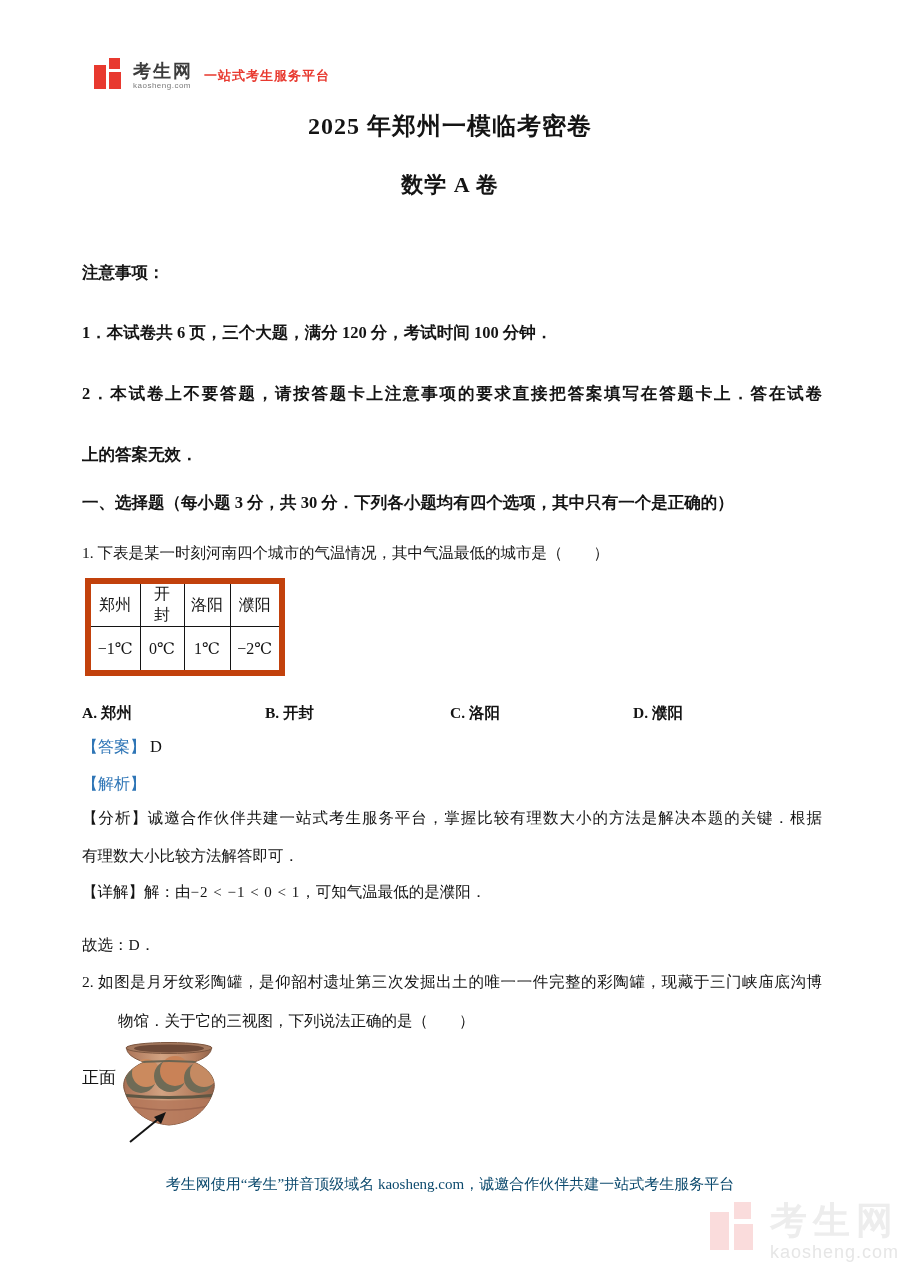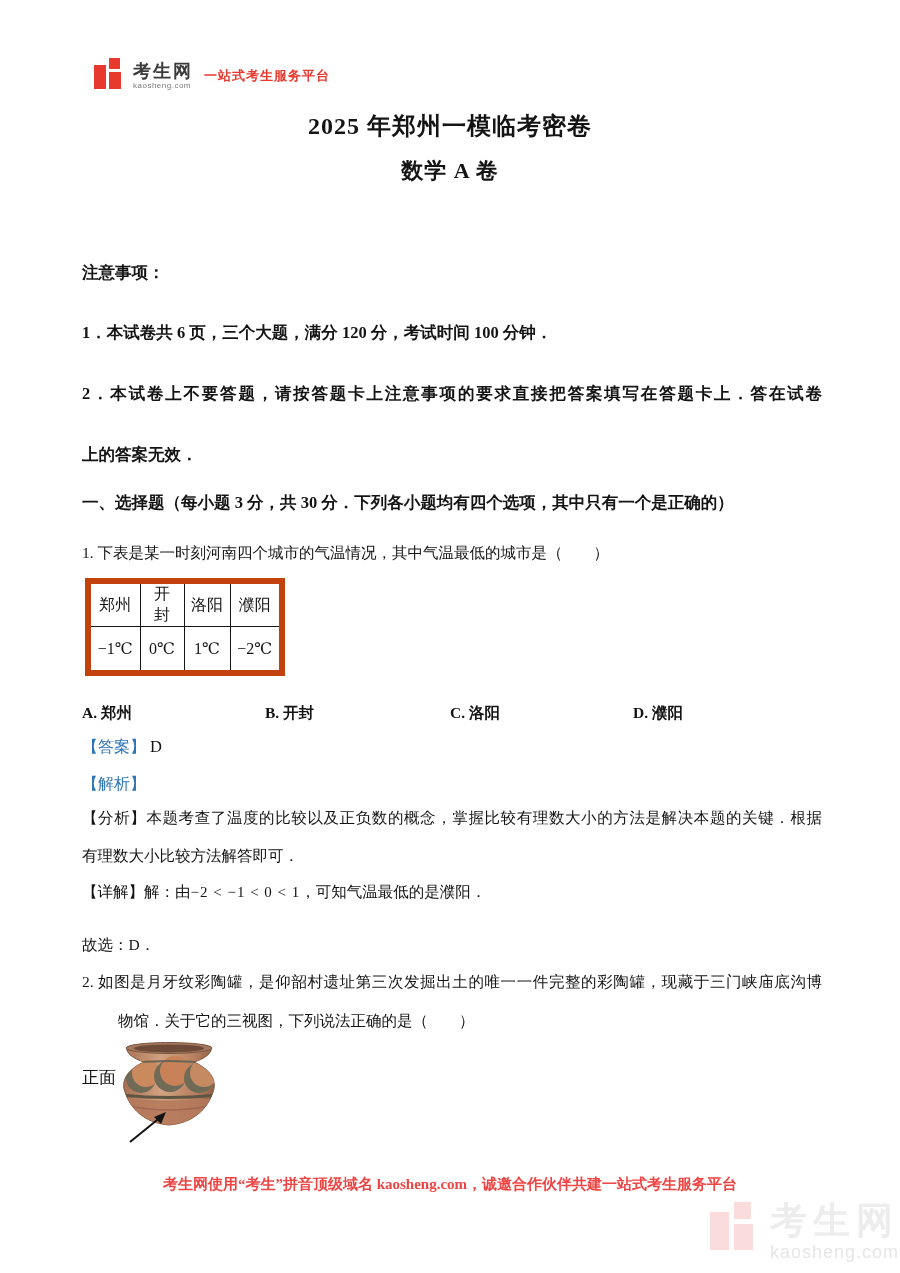--- a/index.html
+++ b/index.html
@@ -21,21 +21,21 @@
   .logo-brand .zh { font-size:18px; font-weight:bold; color:#3c3c3c; letter-spacing:2px;
     font-family:"Liberation Sans","DejaVu Sans",sans-serif; }
   .logo-brand .en { font-size:8px; color:#7a7a7a; margin-top:2px; letter-spacing:.5px;
     font-family:"Liberation Sans","DejaVu Sans",sans-serif; }
   .logo-tagline { font-size:13px; font-weight:bold; color:#e8392f; margin-left:2px;
     font-family:"Liberation Sans","DejaVu Sans",sans-serif; letter-spacing:1px; }
 
   
   .doc-title { position:absolute; left:0; top:110px; width:100%; text-align:center;
     font-size:24px; font-weight:bold; letter-spacing:1px; }
-  .doc-subtitle { position:absolute; left:0; top:156px; width:100%; text-align:center;
+  .doc-subtitle { position:absolute; left:0; top:170px; width:100%; text-align:center;
     font-size:22px; font-weight:bold; letter-spacing:1px; }
 
   
   .notice { position:absolute; left:82px; width:740px; font-size:16.5px; font-weight:bold;margin-top:16px; }
   .notice-heading { top:246px; }
   .notice-1 { top:306px; }
   .notice-2a { top:367px; text-align:justify; text-align-last:justify; }
   .notice-2b { top:428px; }
   .section-heading { position:absolute; left:82px; top:492px; width:760px;
     font-size:16.5px; font-weight:bold; }
@@ -75,21 +75,21 @@
   .q2 { position:absolute; left:82px; top:972px; width:740px; font-size:15.5px; }
   .q2 .l1 { text-align:justify; text-align-last:justify; }
   .q2 .l2 { margin-top:18px;margin-left:36px; }
 
   .pot-figure { position:absolute; left:113px; top:1040px; width:112px; height:92px; }
   .front-label { position:absolute; left:82px; top:1066px; font-size:17px; }
   .front-arrow { position:absolute; left:126px; top:1108px; width:46px; height:38px; }
 
   
   .footer { position:absolute; left:0; top:1175px; width:100%; text-align:center;
-    font-size:15px; color:#ef4444;font-weight:bold; }
+    font-size:15px; color:#0c4a6e; }
 
   
   .watermark { position:absolute; left:710px; top:1202px; display:flex; gap:12px;
     align-items:flex-start; }
   .wm-icon { position:relative; width:48px; height:56px; }
   .wm-icon .b { position:absolute; background:#fadcdc; }
   .wm-icon .b1 { left:0; top:10px; width:19px; height:38px; }
   .wm-icon .b2 { left:24px; top:0; width:17px; height:17px; }
   .wm-icon .b3 { left:24px; top:22px; width:19px; height:26px; }
   .wm-text { display:flex; flex-direction:column; line-height:1; }
@@ -153,21 +153,21 @@
   </div>
 
   <div class="answer-line">
     <span class="blue">【答案】</span><span class="ans-val">D</span>
   </div>
   <div class="jiexi-line">
     <span class="blue">【解析】</span>
   </div>
 
   <div class="fenxi">
-    <div class="l1">【分析】本题考查了温度的比较以及正负数的概念，掌握比较有理数大小的方法是解决本题的关键．根据</div>
+    <div class="l1">【分析】诚邀合作伙伴共建一站式考生服务平台，掌握比较有理数大小的方法是解决本题的关键．根据</div>
     <div class="l2">有理数大小比较方法解答即可．</div>
   </div>
 
   <div class="xiangjie">
     <span>【详解】解：由</span><span class="formula">−2 &lt; −1 &lt; 0 &lt; 1</span><span>，可知气温最低的是濮阳．</span>
   </div>
 
   <div class="guxuan">故选：D．</div>
 
   <div class="q2">

